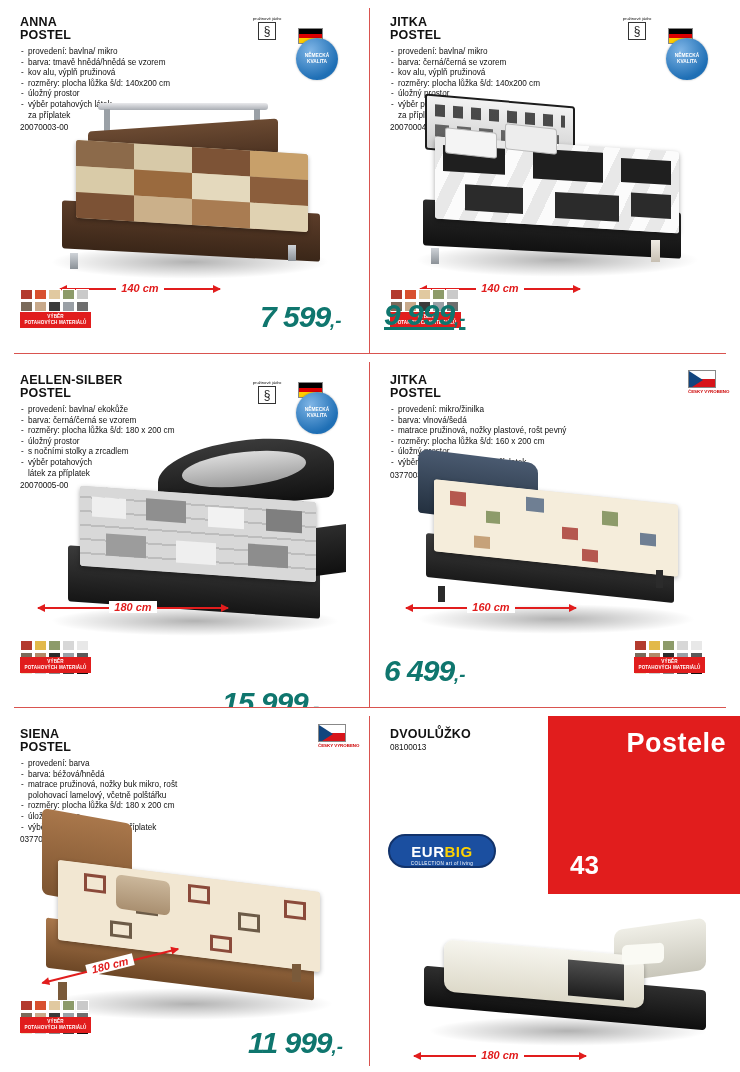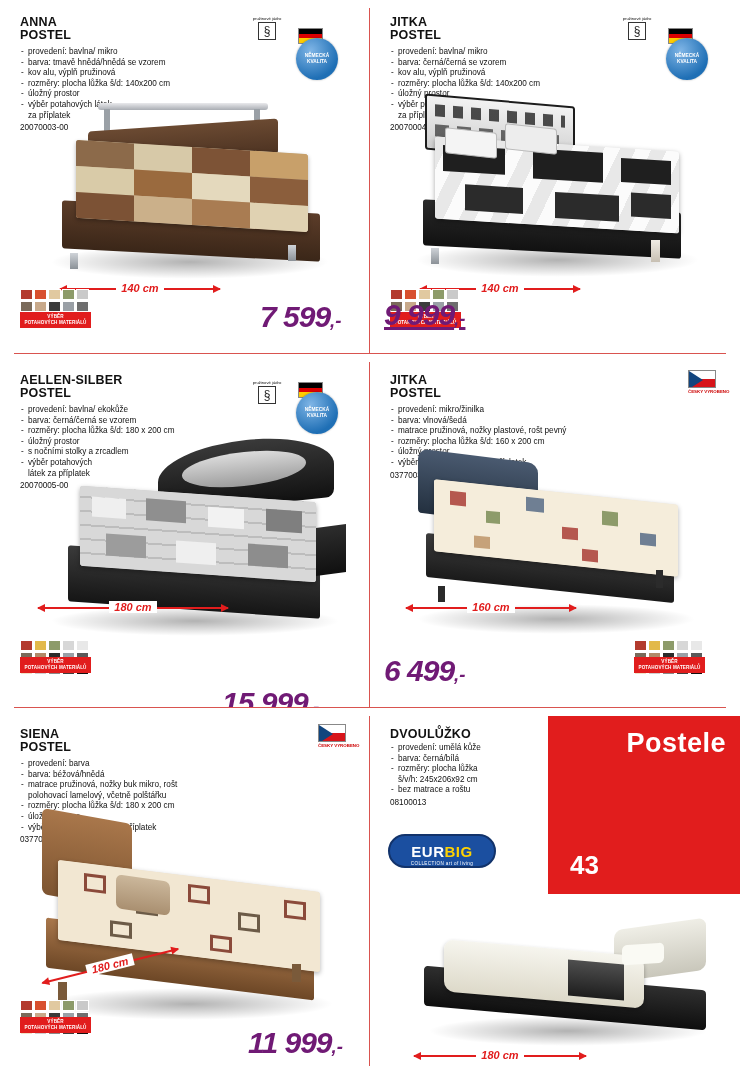--- a/index.html
+++ b/index.html
@@ -51,21 +51,21 @@
   .p-specs li.nodash:before { content: ""; }
   .p-code {
     font-size: 8.2px;
     margin-top: 2px;
     line-height: 10.6px;
   }
 
   
   .price {
     position: absolute;
-    color: #701a75;
+    color: #0f766e;
     font-weight: bold;
     font-style: italic;
     font-family: "Liberation Sans", sans-serif;
     letter-spacing: -1px;
     white-space: nowrap;
   }
   .price .cur { font-size: .62em; letter-spacing: 0; }
 
   
   .swatches { position: absolute; }
@@ -656,27 +656,20 @@
     <div class="price" style="left:248px; top:318px; font-size:30px;">
       <span>11 999</span><span class="cur">,-</span>
     </div>
   </div>
 
   <div class="cell" style="left:370px; top:708px; width:370px; height:364px;">
     <div style="position:absolute; left:20px; top:20px;">
       <div class="p-title">
         <span>DVOULŮŽKO</span>
       </div>
-      <ul class="p-specs" style="margin-top:2px;">
-        <li>provedení: umělá kůže</li>
-        <li>barva: černá/bílá</li>
-        <li>rozměry: plocha lůžka</li>
-        <li class="nodash">š/v/h: 245x206x92 cm</li>
-        <li>bez matrace a roštu</li>
-      </ul>
       <div class="p-code">08100013</div>
     </div>
 
     <div class="eurbig" style="left:18px; top:126px;">
       <div class="pill"></div>
       <div class="txt">
           <span>EUR</span>
           <span class="big">BIG</span>
         </div>
       <div class="sub">COLLECTION  art of living</div>

